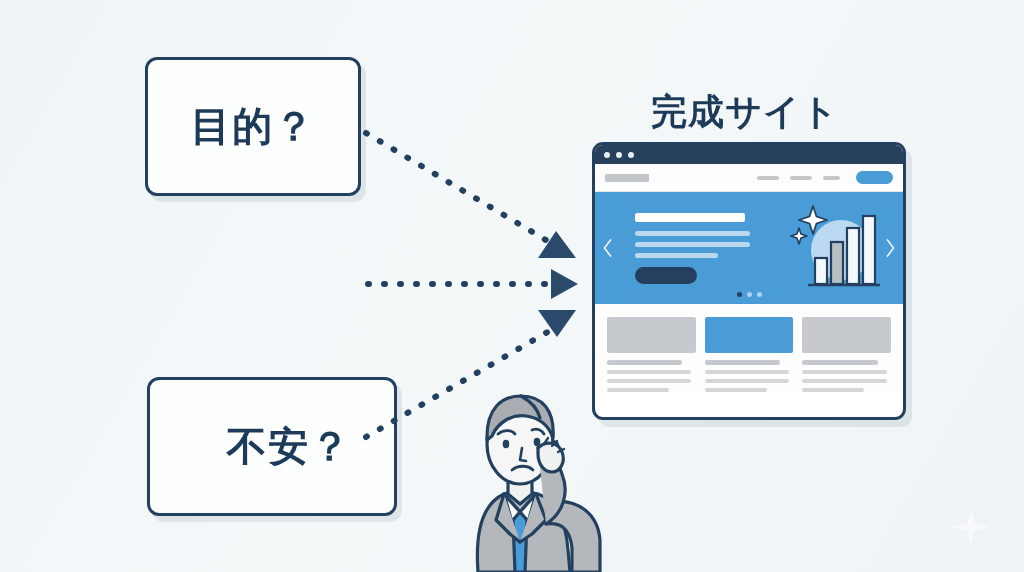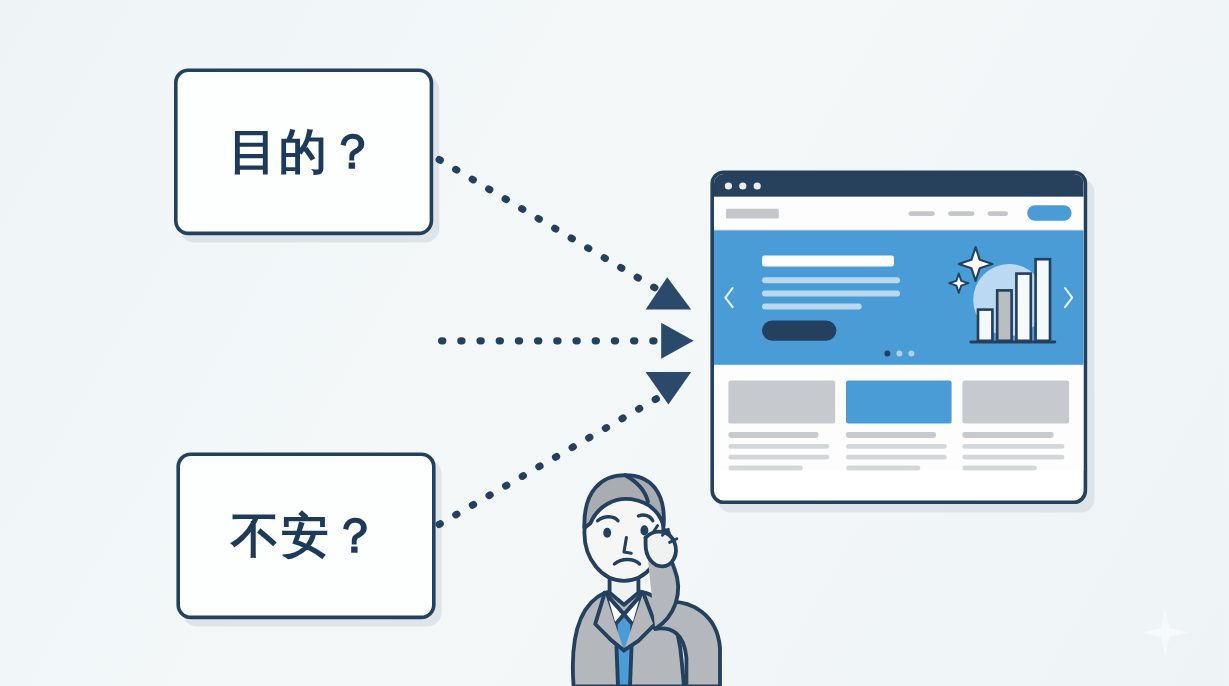--- a/index.html
+++ b/index.html
@@ -29,21 +29,21 @@
     border-radius:12px;
     box-shadow:5px 6px 0 rgba(35,65,95,.10);
     display:flex;align-items:center;justify-content:center;
     color:#1d3a59;
     font-weight:700;
     letter-spacing:.04em;
     text-align:right;
   }
   #qcard-0{left:145px;top:57px;width:210px;height:133px;font-size:40px;}
   #qcard-1{left:147px;top:217px;width:210px;height:133px;font-size:38px;}
-  #qcard-2{left:147px;top:377px;width:210px;height:133px;font-size:40px;}
+  #qcard-2{left:147px;top:377px;width:210px;height:133px;font-size:40px;padding-left:34px;}
 
   
   .arrow-svg{position:absolute;left:0;top:0;width:1024px;height:572px;pointer-events:none;}
 
   
   #site-title{
     position:absolute;left:600px;top:88px;width:290px;
     text-align:center;
     font-size:36px;font-weight:700;color:#1d3a59;
     letter-spacing:.03em;
@@ -128,20 +128,21 @@
       <line x1="368" y1="284" x2="551" y2="284" stroke="#23415f" stroke-width="6" stroke-linecap="round" stroke-dasharray="1 15"></line>
       <polygon points="578,284 551,299 551,269" fill="#2b4a6b"></polygon>
     </g>
 
     <g>
       <line x1="366" y1="437" x2="551" y2="330" stroke="#23415f" stroke-width="6" stroke-linecap="round" stroke-dasharray="1 15"></line>
       <polygon points="538,310 576,310 557,337" fill="#2b4a6b"></polygon>
     </g>
   </svg>
 
+  <div id="site-title">完成サイト</div>
 
   <div id="browser">
 
     <div class="titlebar">
       <span class="dot"></span>
       <span class="dot"></span>
       <span class="dot"></span>
     </div>
 
     <div class="navbar">

